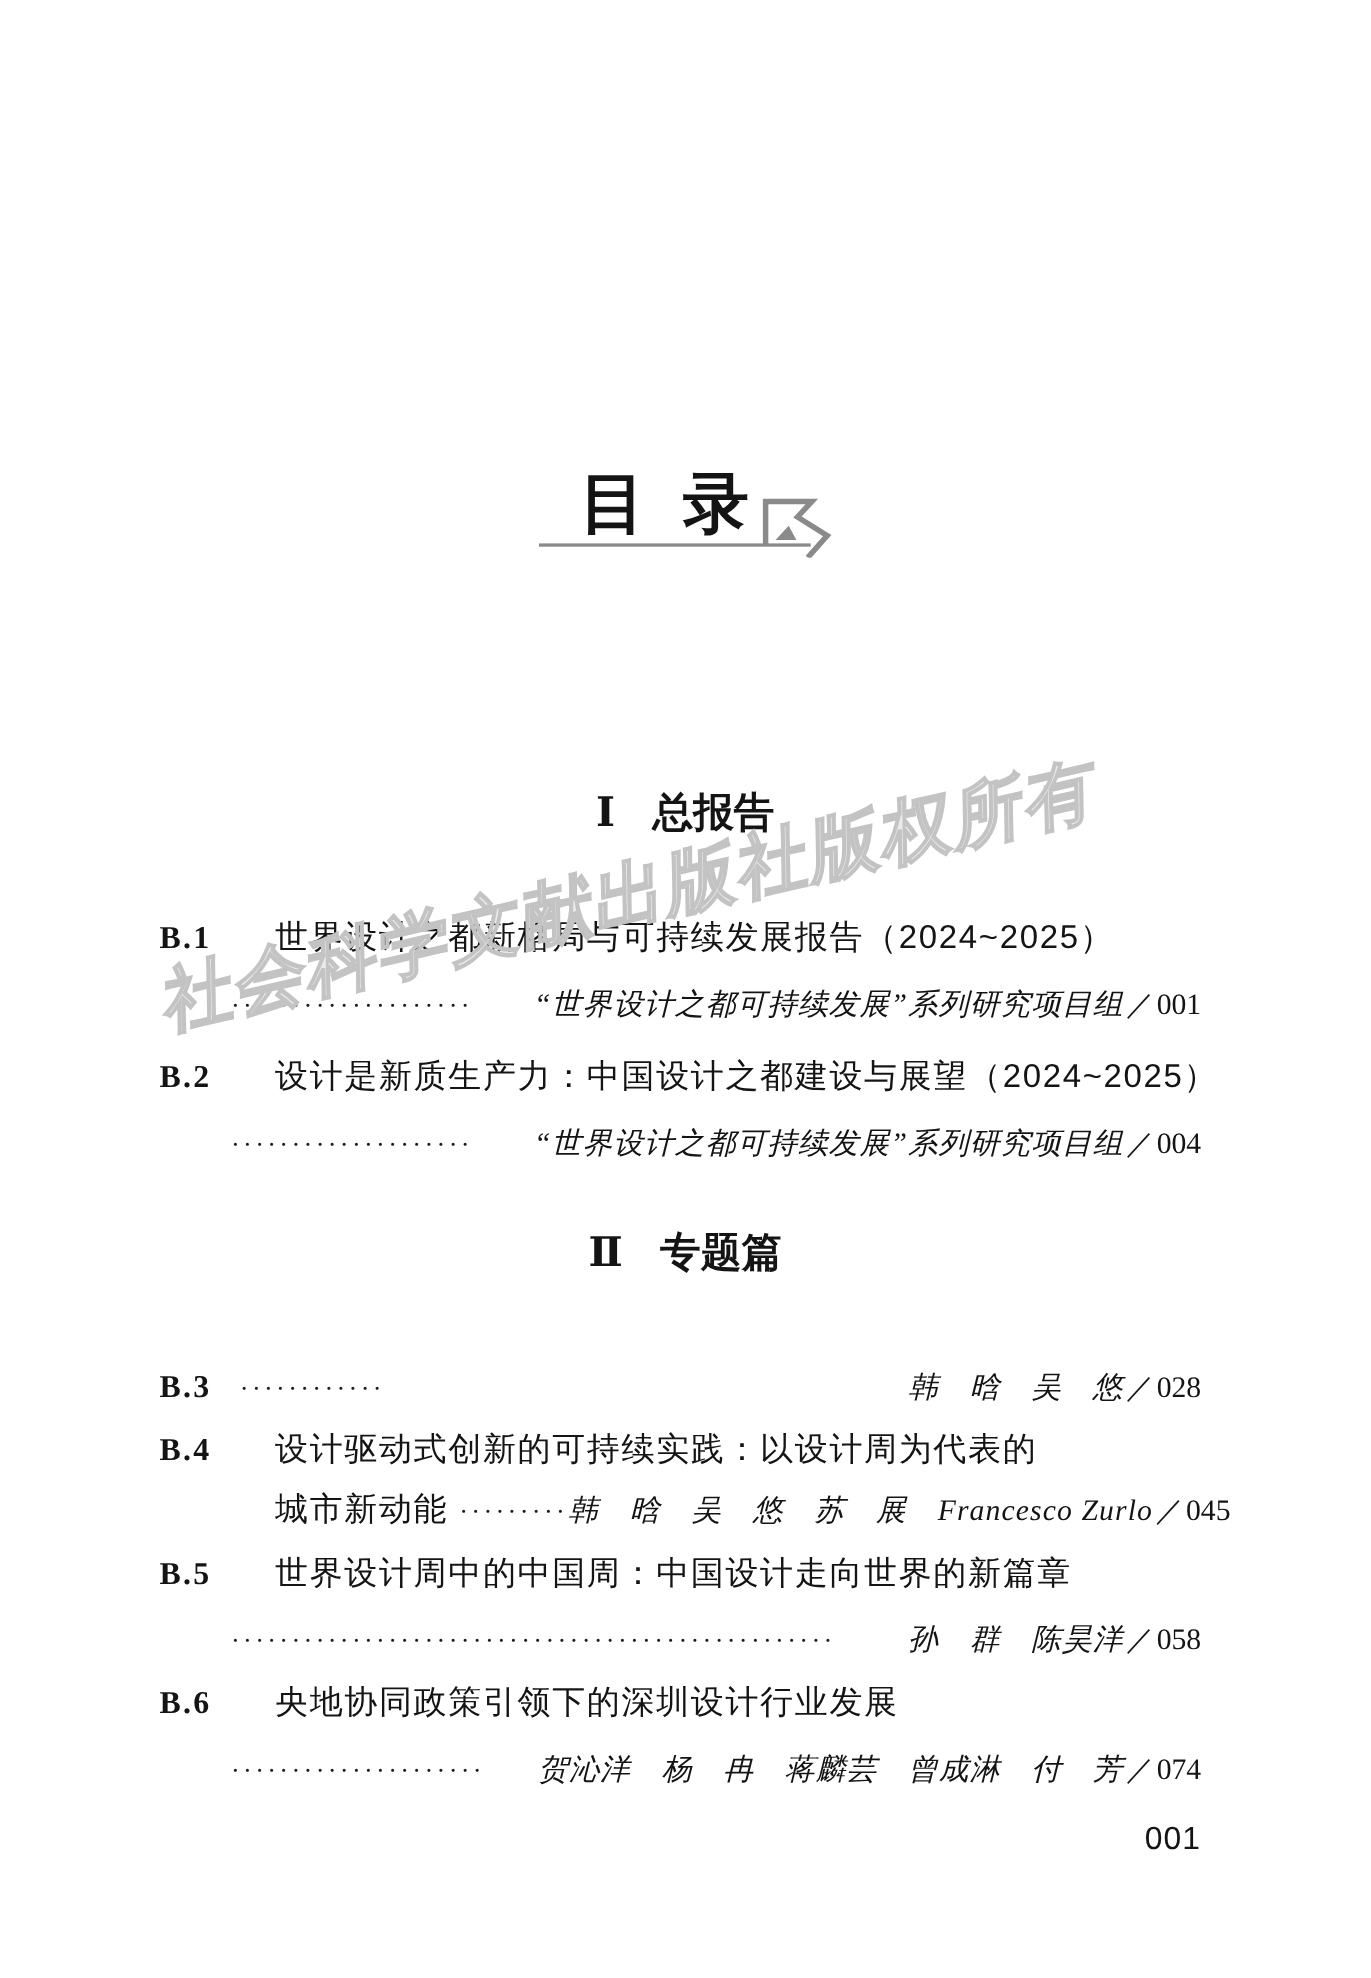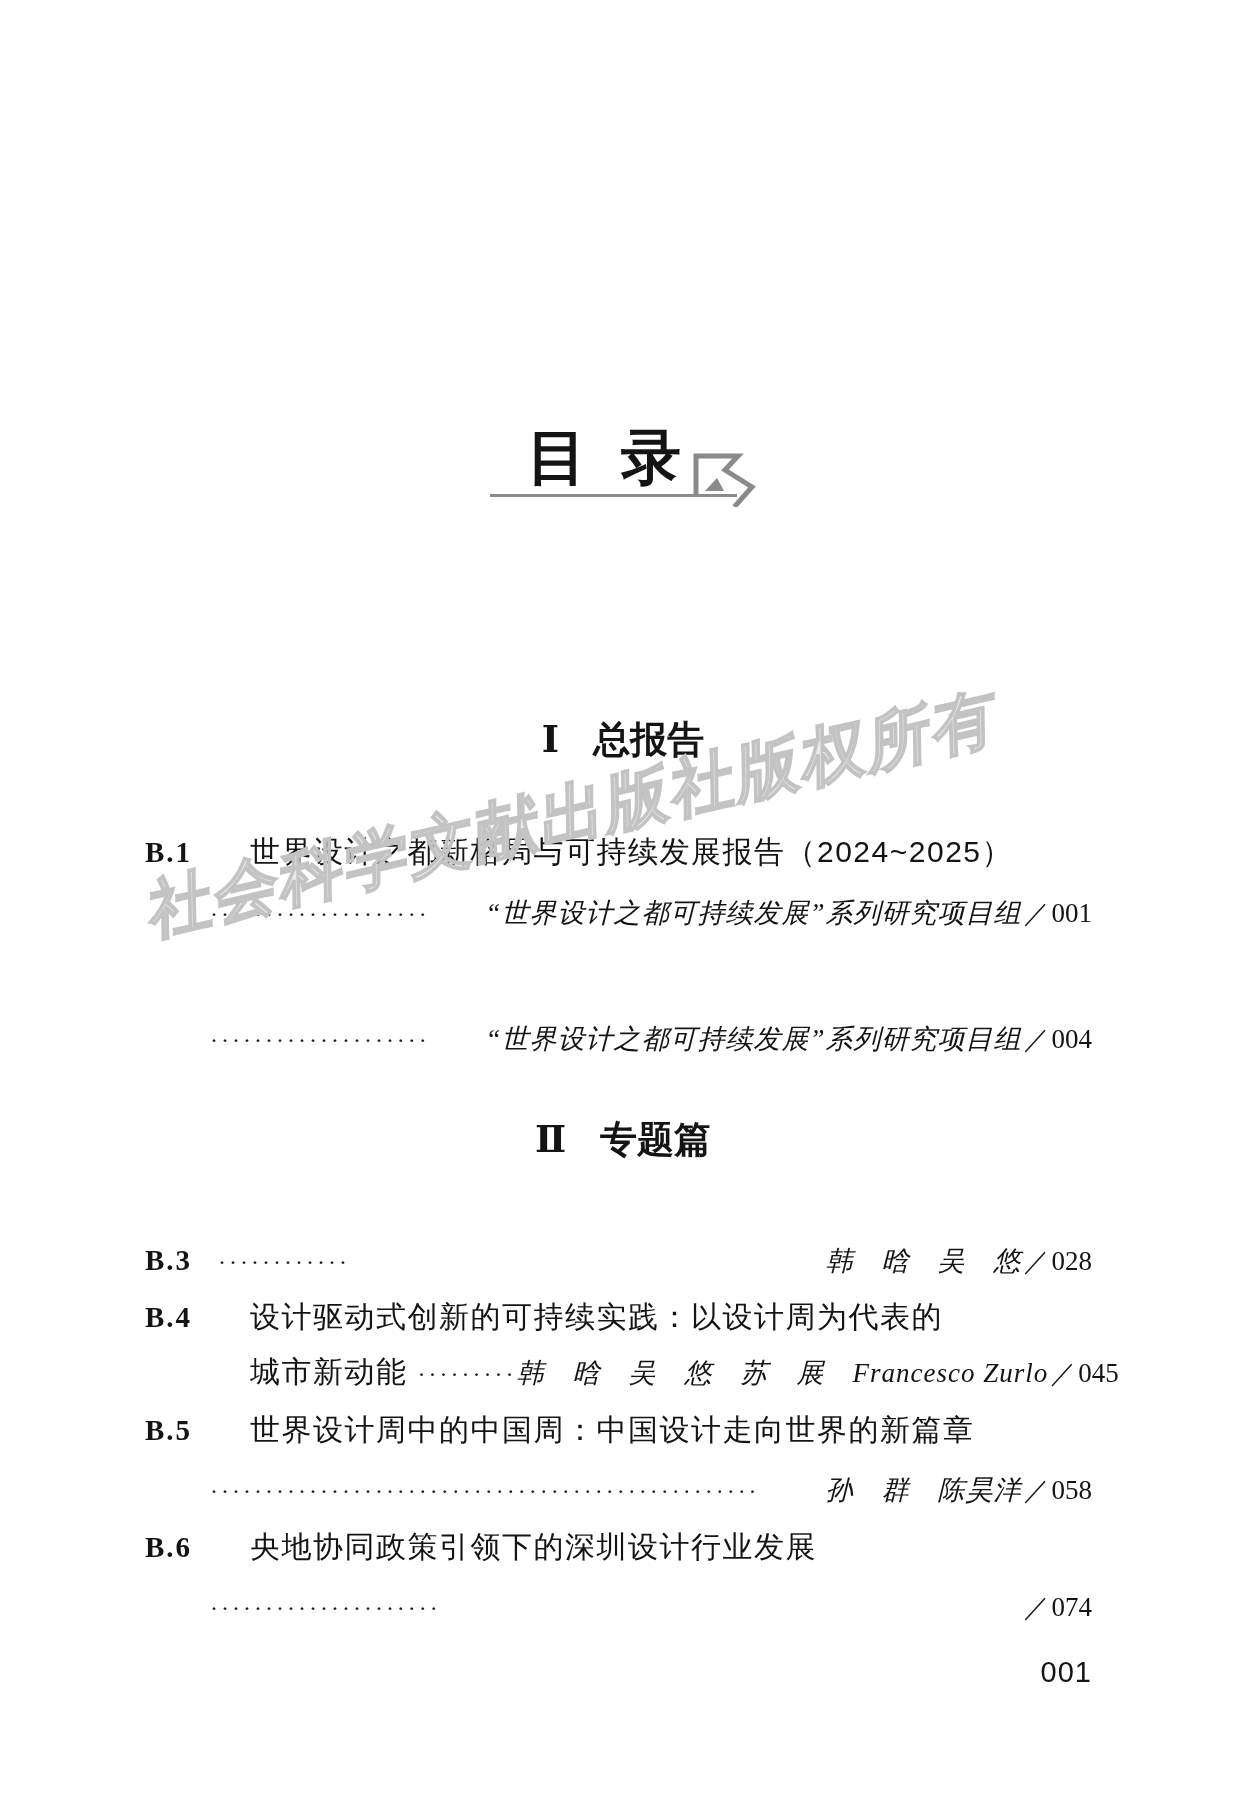--- a/index.html
+++ b/index.html
@@ -113,20 +113,24 @@
   </div>
   <div class="abs cont" style="top:895px">
     <span class="leader">····················</span>
     <span class="tail">
       <span class="authors">“世界设计之都可持续发展”系列研究项目组</span>
       <span class="sep">／</span>
       <span class="pnum">001</span>
     </span>
   </div>
 
+  <div class="abs line" style="top:958px">
+    <span class="elabel">B.2</span>
+    <span class="etitle">设计是新质生产力：中国设计之都建设与展望（2024~2025）</span>
+  </div>
   <div class="abs cont" style="top:1021px">
     <span class="leader">····················</span>
     <span class="tail">
       <span class="authors">“世界设计之都可持续发展”系列研究项目组</span>
       <span class="sep">／</span>
       <span class="pnum">004</span>
     </span>
   </div>
 
   <div class="abs sec-heading" style="top:1120px">
@@ -170,20 +174,21 @@
     </span>
   </div>
 
   <div class="abs line" style="top:1527px">
     <span class="elabel">B.6</span>
     <span class="etitle">央地协同政策引领下的深圳设计行业发展</span>
   </div>
   <div class="abs cont" style="top:1590px">
     <span class="leader">·····················</span>
     <span class="tail">
+      <span class="authors">贺沁洋　杨　冉　蒋麟芸　曾成淋　付　芳</span>
       <span class="sep">／</span>
       <span class="pnum">074</span>
     </span>
   </div>
 
   <div class="abs folio">001</div>
 
 </div>
 
 </body></html>

